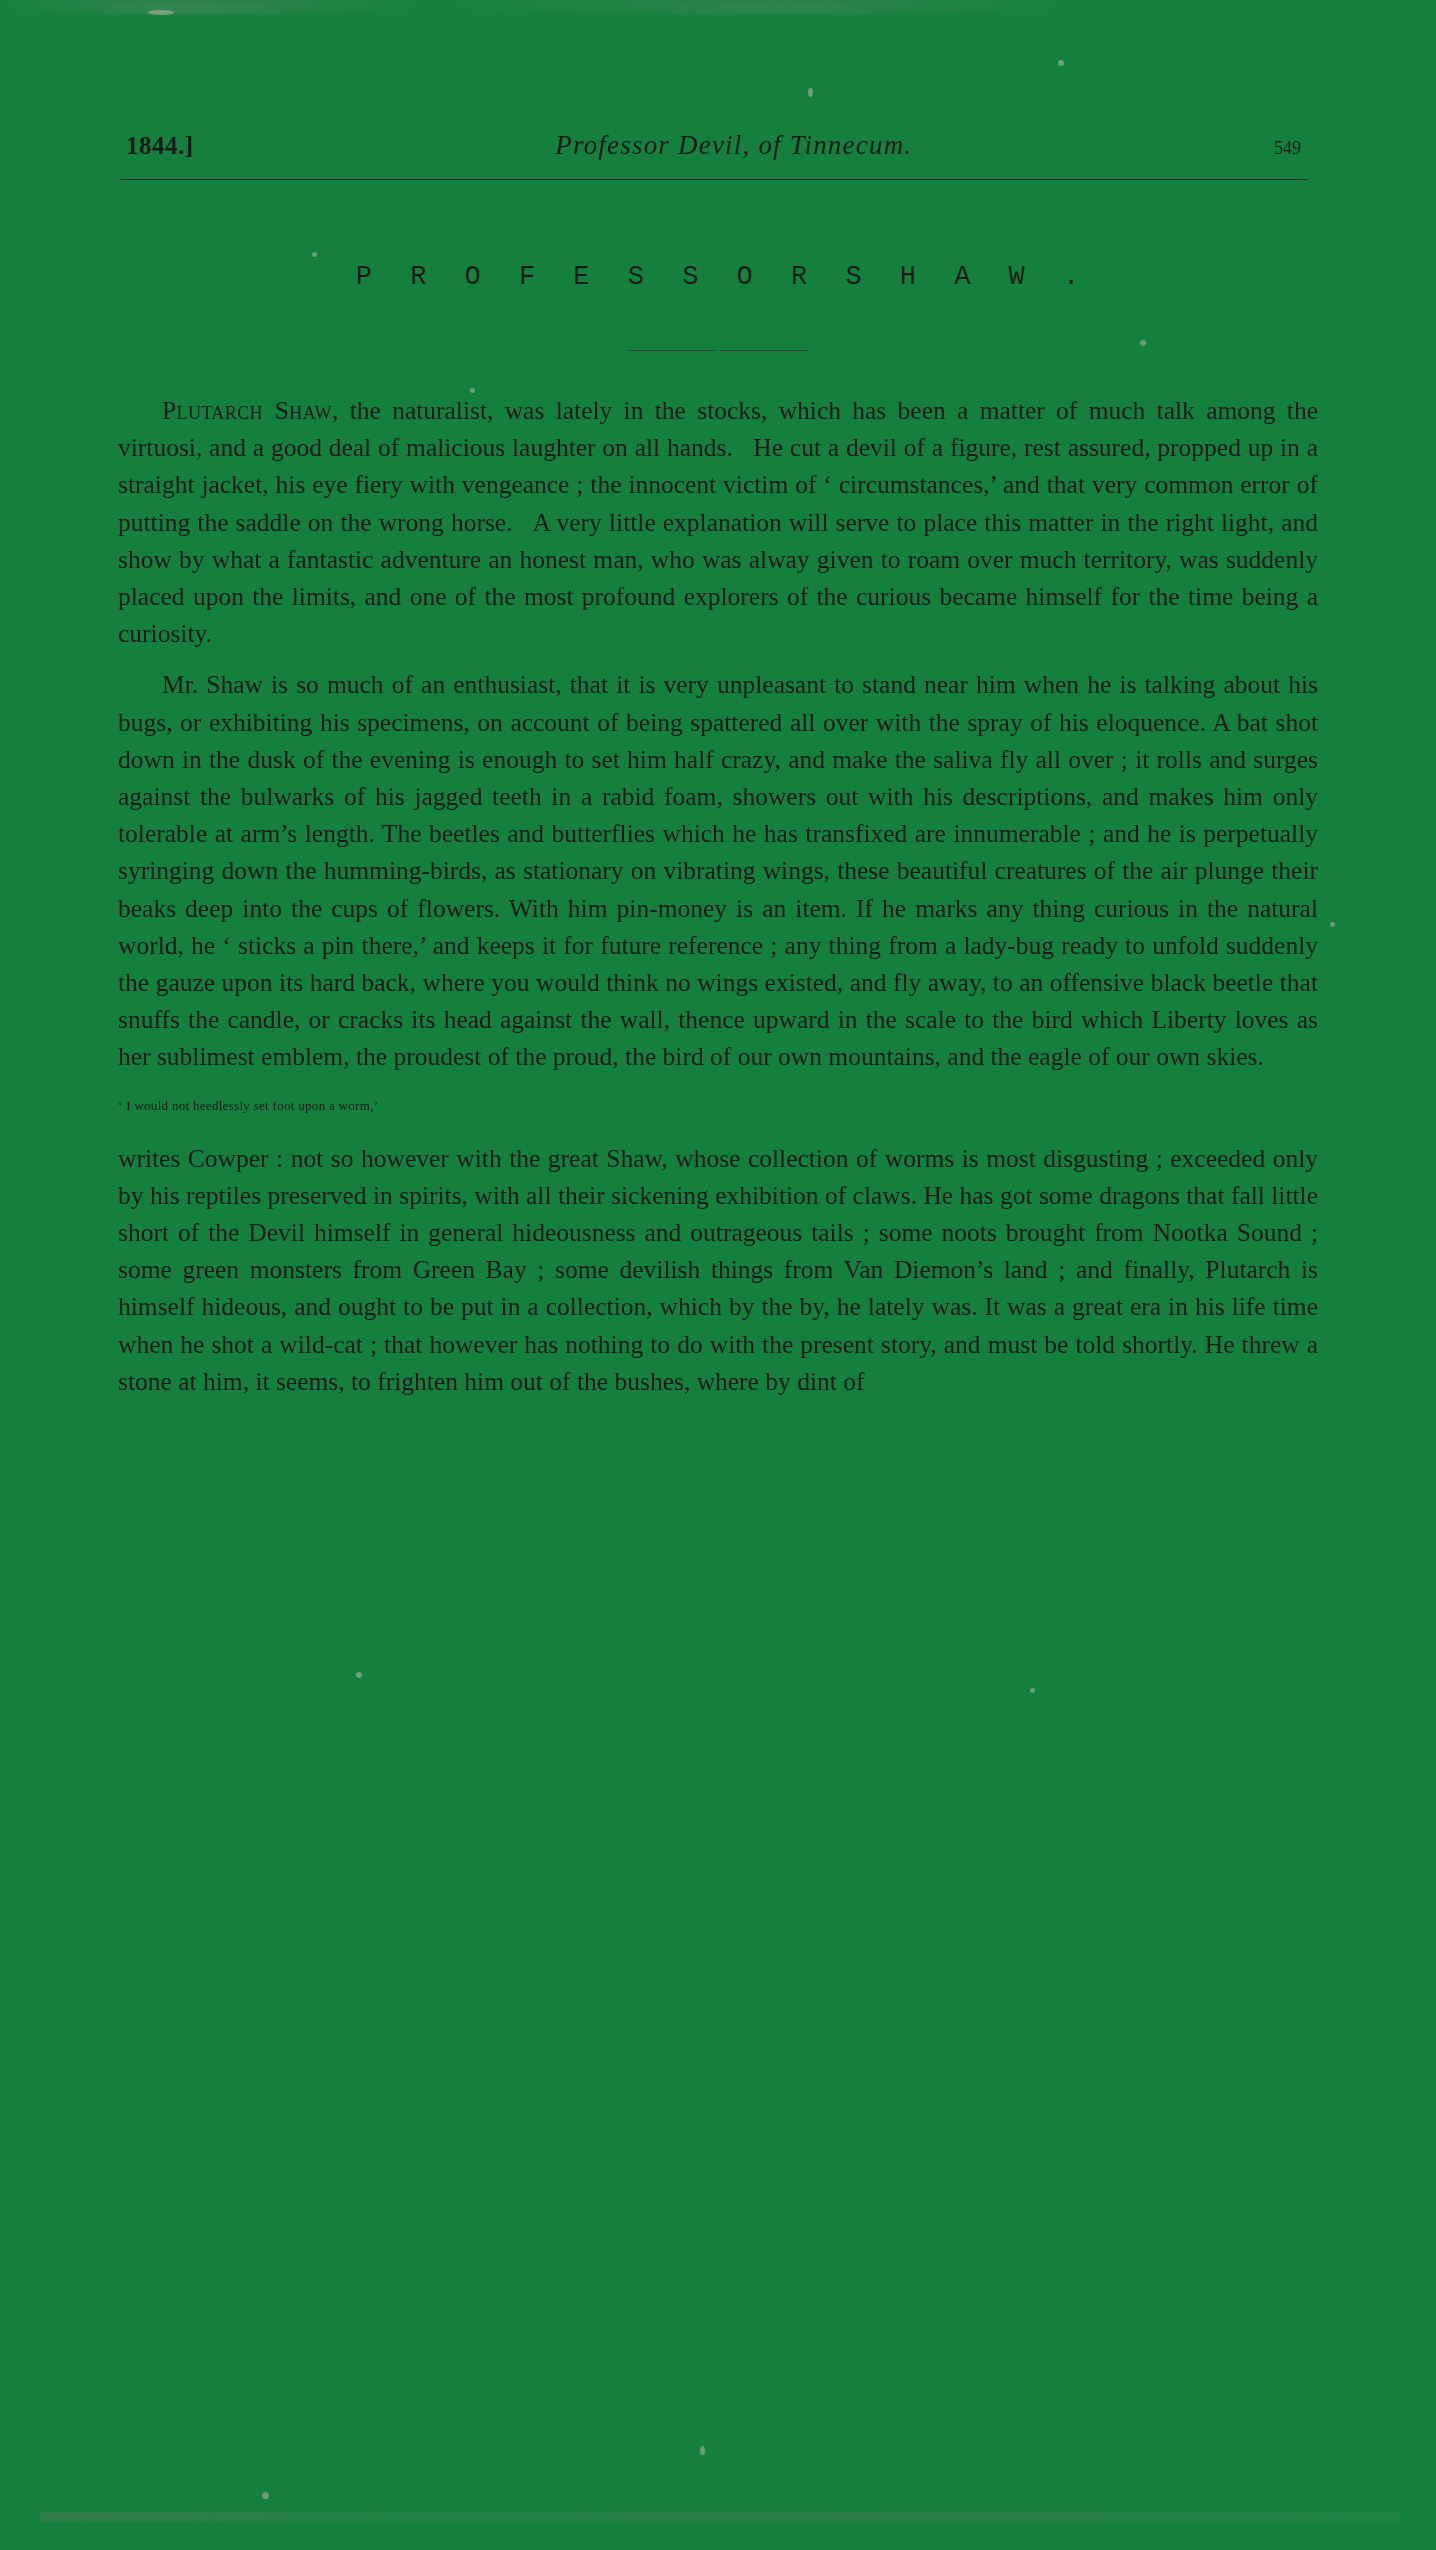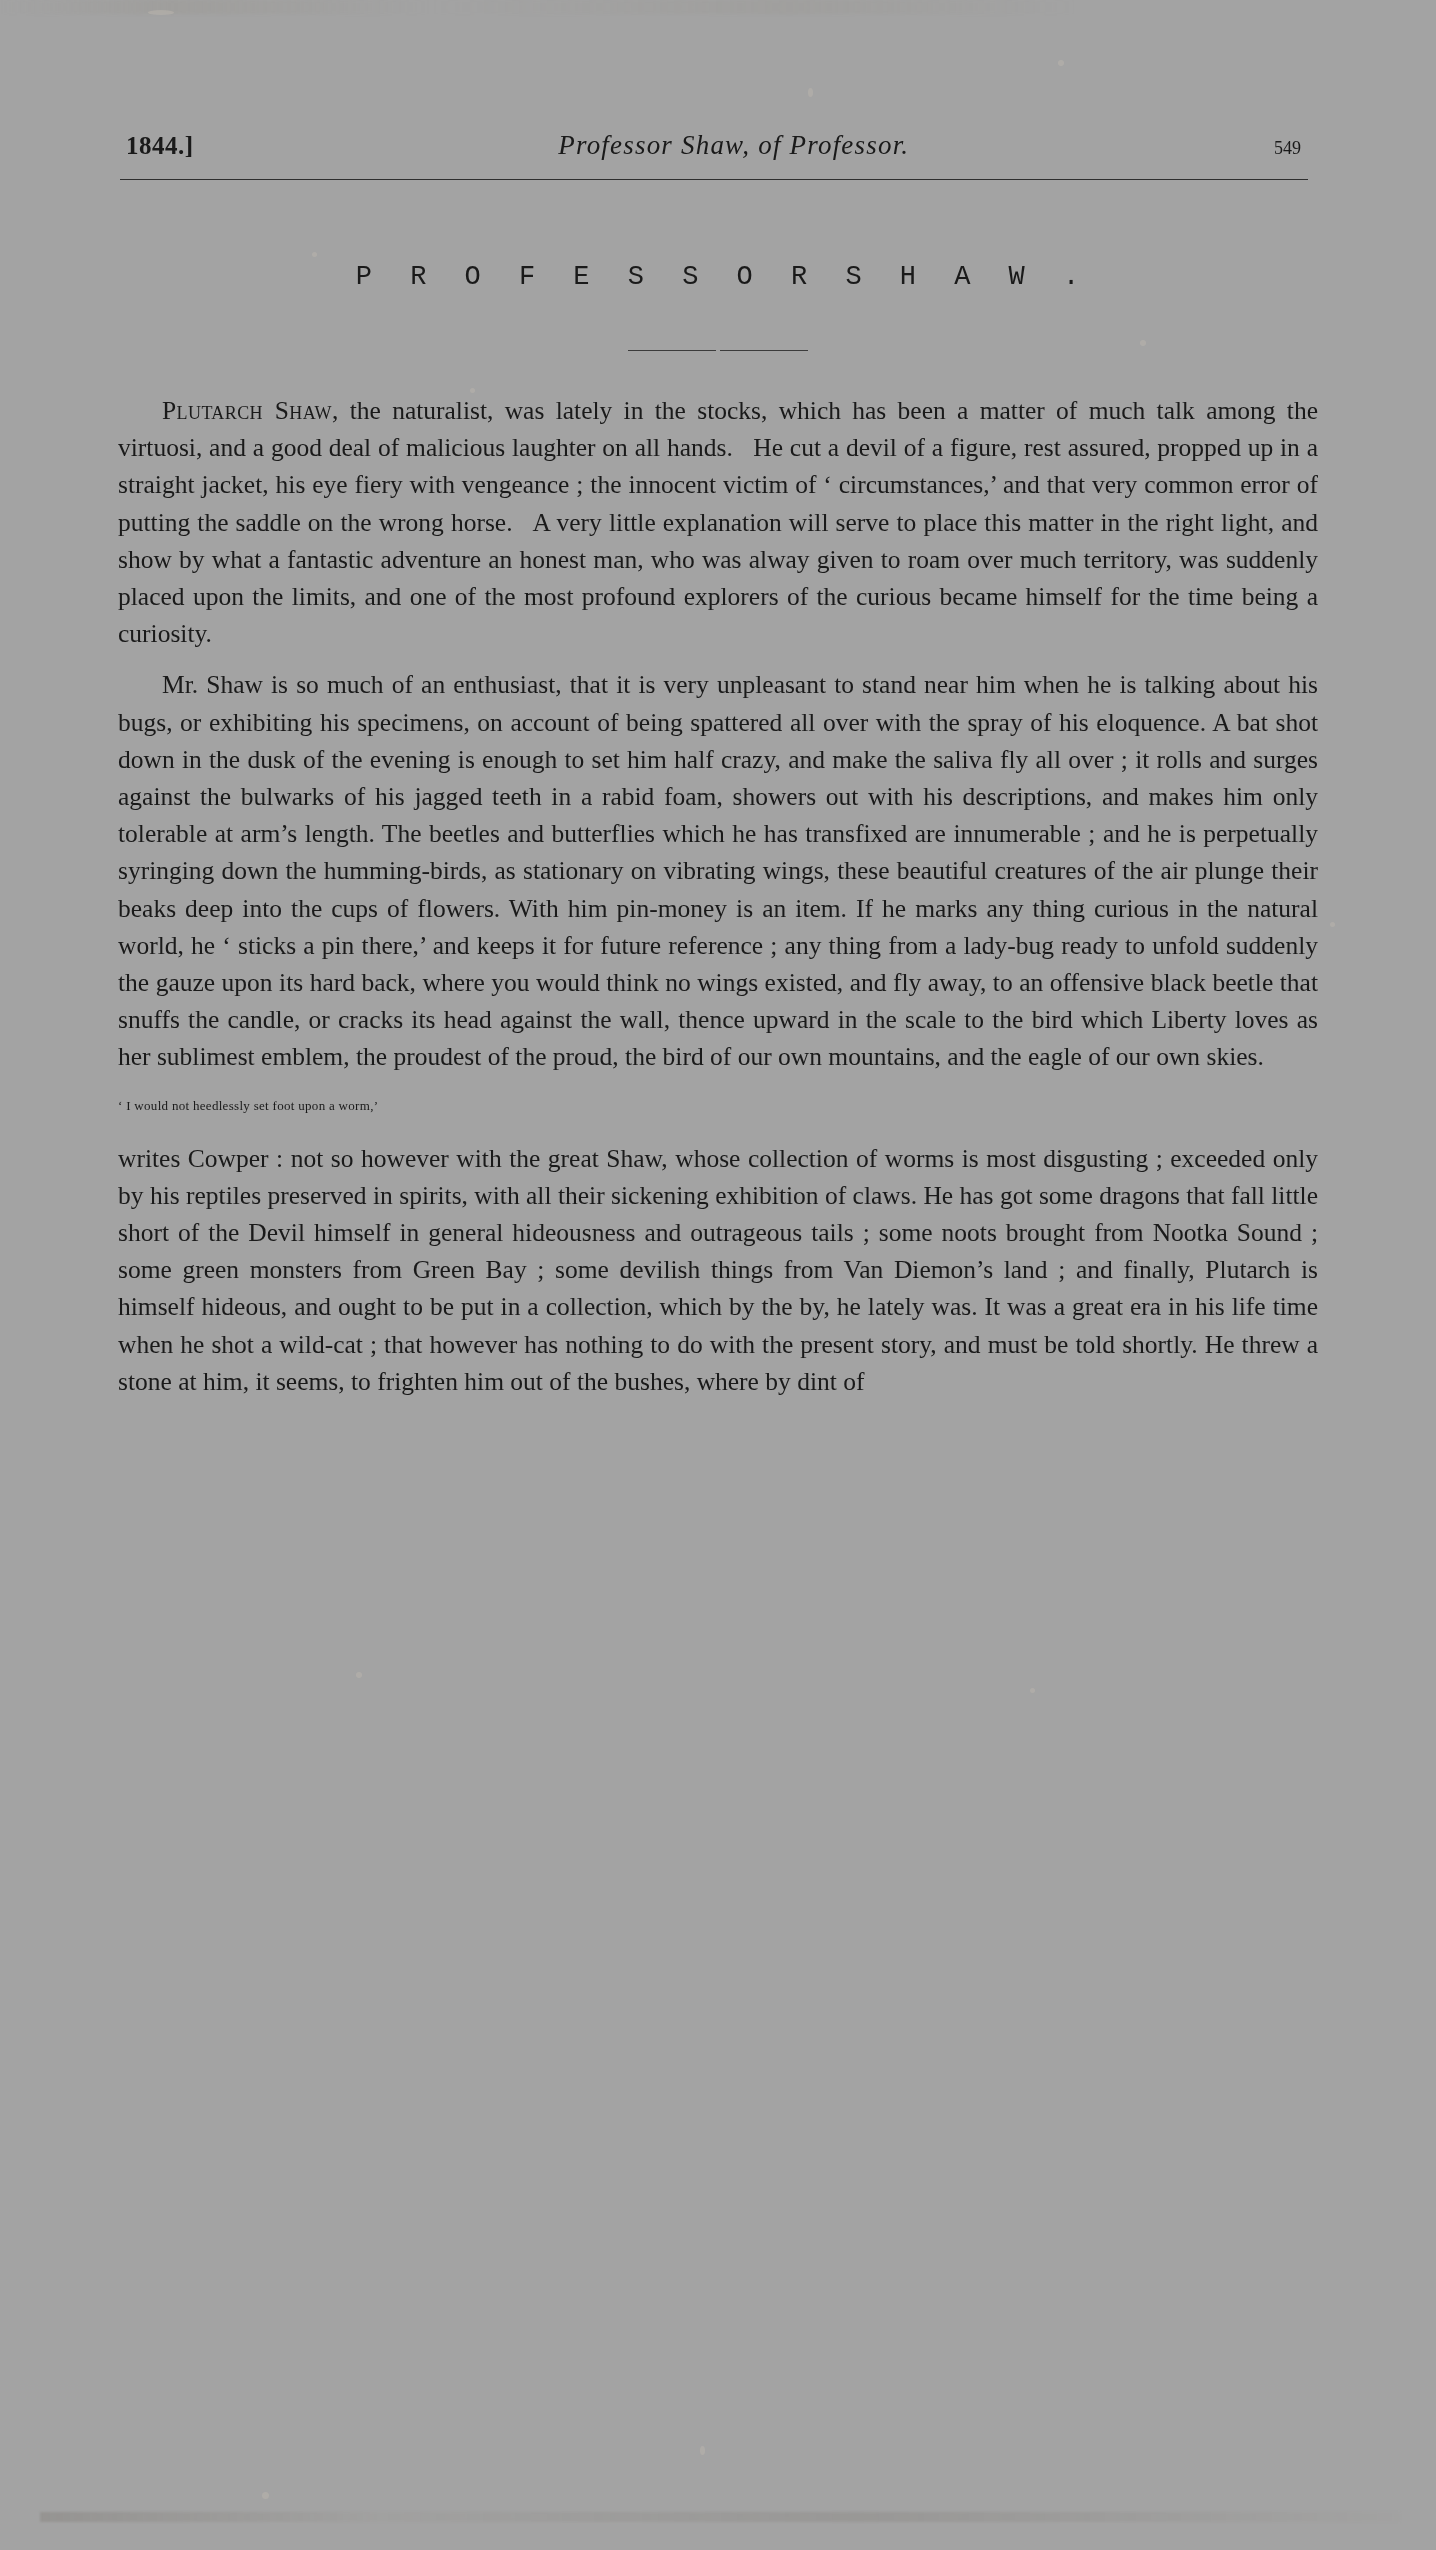--- a/index.html
+++ b/index.html
@@ -13,21 +13,21 @@
     font-family: "Liberation Serif", serif;
     color: #1a1a1a;
     position: relative;
     overflow: hidden;
   }
   .page {
     position: absolute;
     left: 0; top: 0;
     width: 1436px;
     height: 2550px;
-    background: #a3a3a3;
+    background: #15803d;
   }
   .content {
     position: absolute;
     left: 118px;
     top: 130px;
     width: 1200px;
   }
   
   .running-head {
     display: flex;
@@ -163,21 +163,21 @@
   <div class="speck" style="left:1330px; top:922px; width:5px; height:5px;"></div>
   <div class="speck" style="left:356px; top:1672px; width:6px; height:6px;"></div>
   <div class="speck" style="left:1030px; top:1688px; width:5px; height:5px;"></div>
   <div class="speck" style="left:700px; top:2446px; width:5px; height:9px;"></div>
   <div class="speck" style="left:262px; top:2492px; width:7px; height:7px;"></div>
 
   <div class="content">
 
     <div class="running-head">
       <div class="rh-year">1844.]</div>
-      <div class="rh-title">Professor Shaw, of Professor.</div>
+      <div class="rh-title">Professor Devil, of Tinnecum.</div>
       <div class="rh-page">549</div>
     </div>
     <div class="head-rule"></div>
 
     <h1 class="article-title">P R O F E S S O R   S H A W .</h1>
 
     <div class="sketch-wrap">
       <div class="small-rule"></div>
       <div class="small-rule"></div>
     </div>

